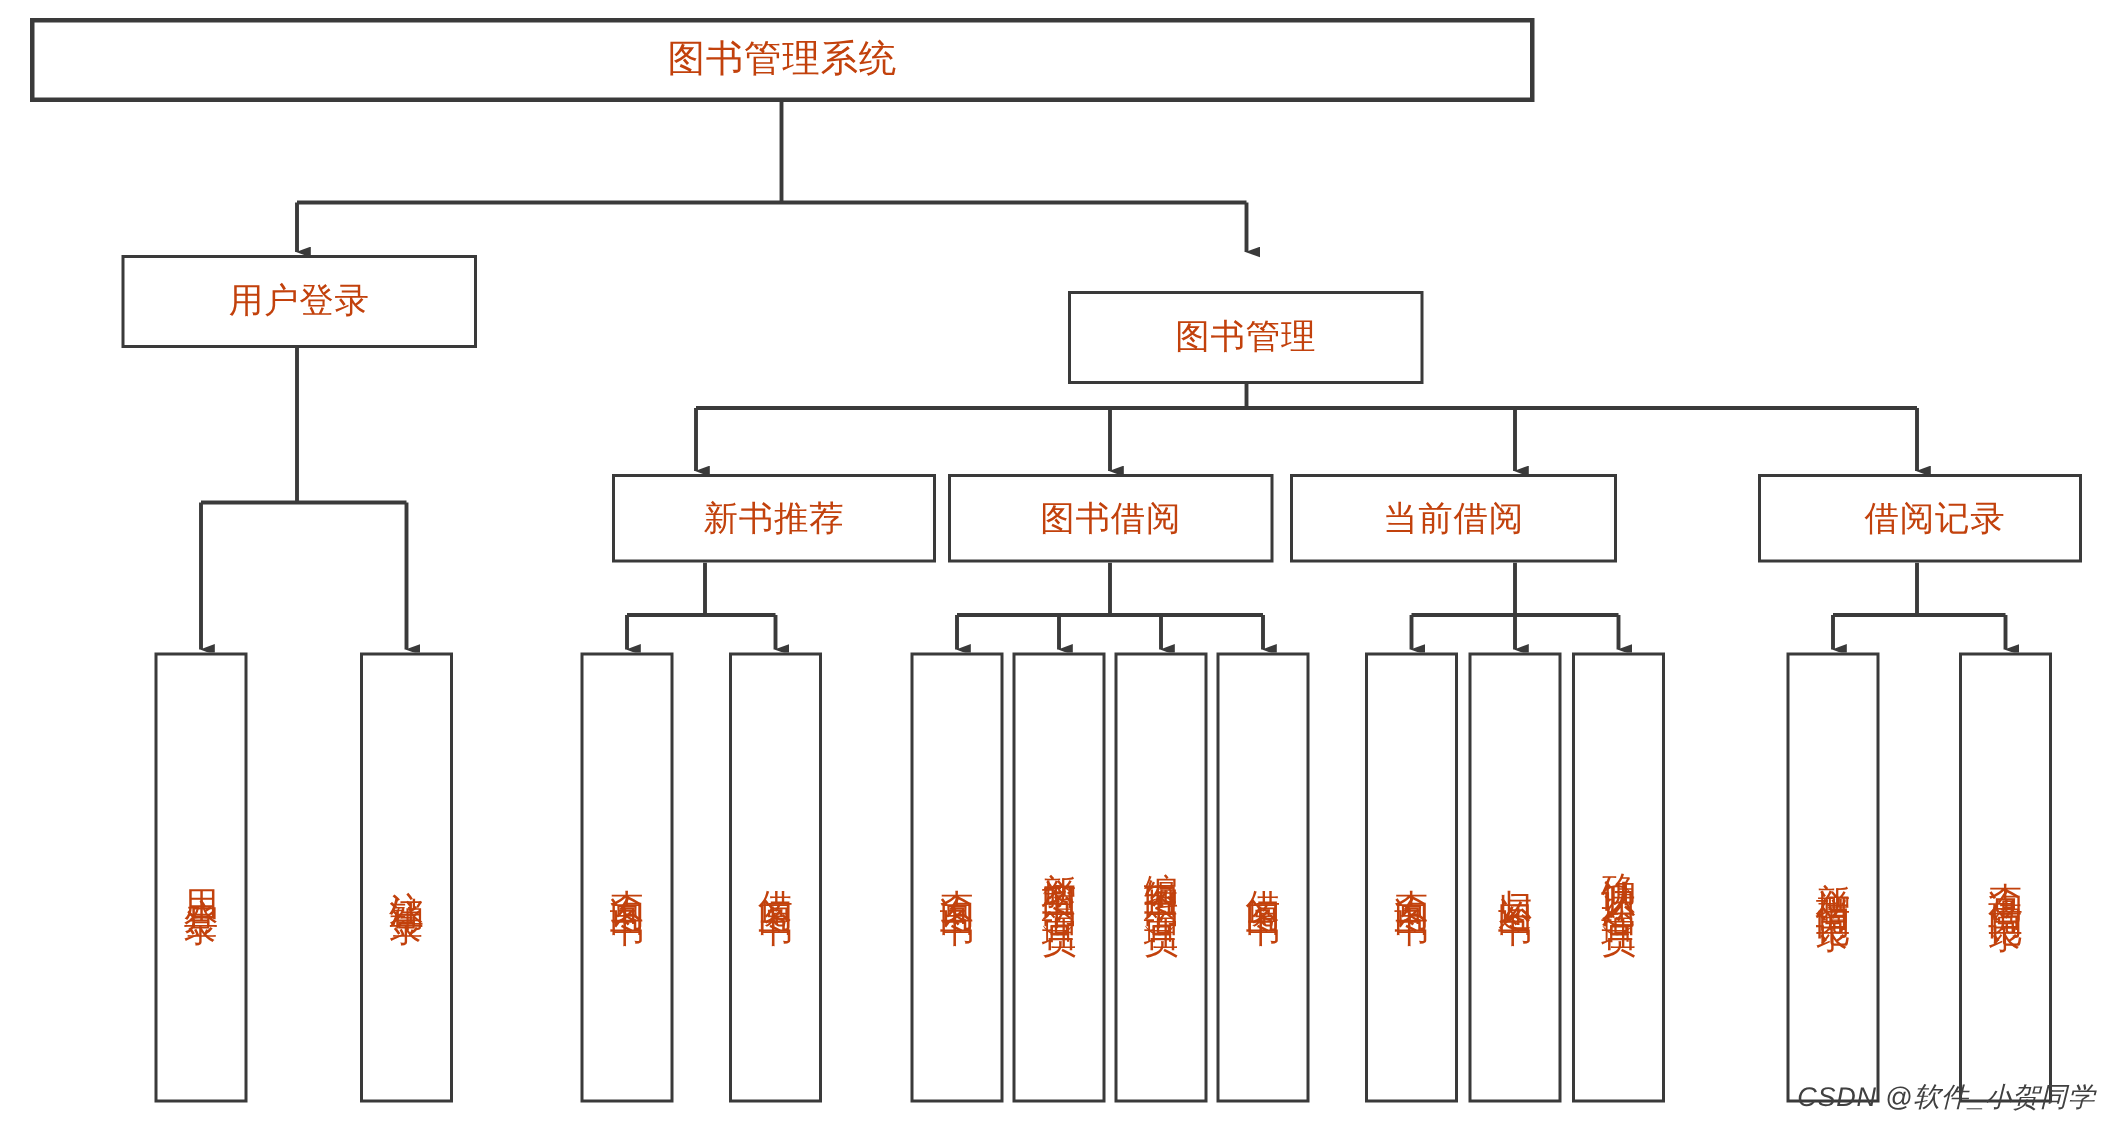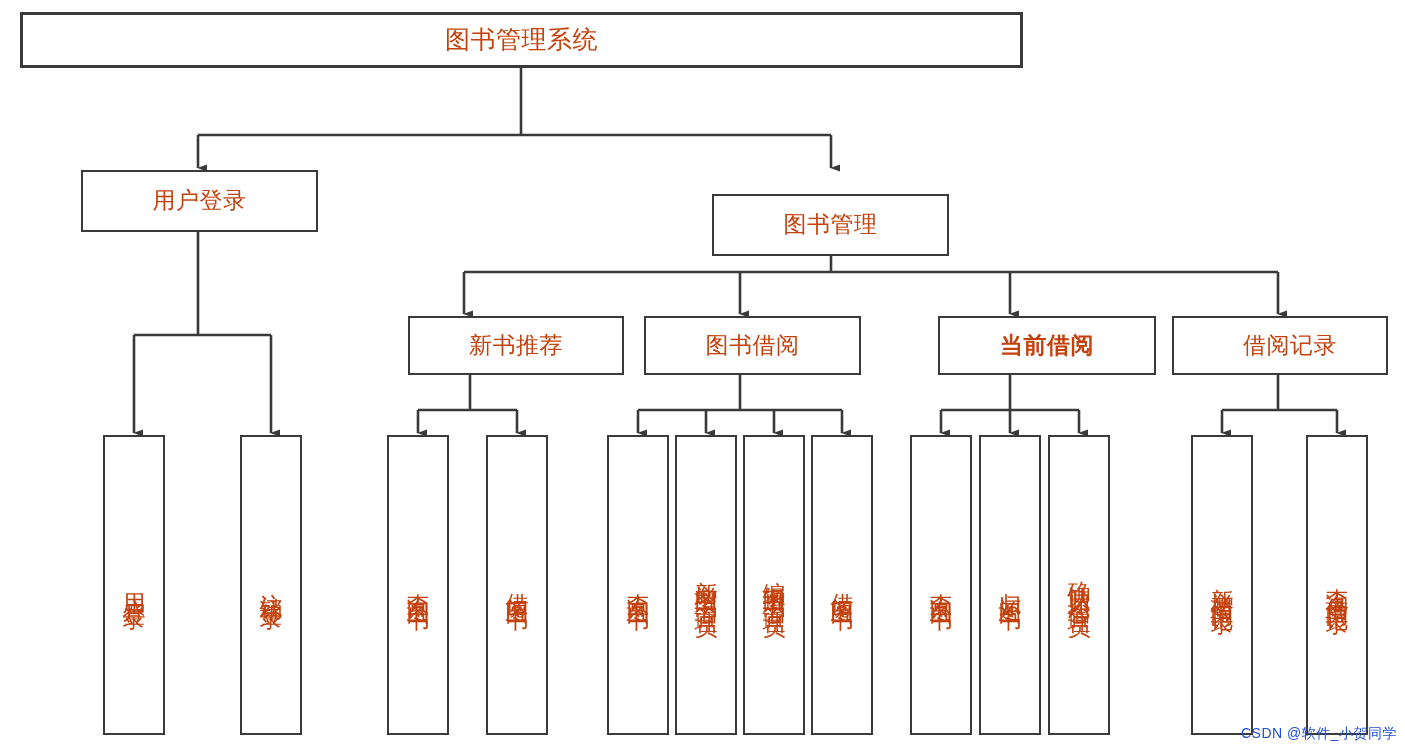--- a/index.html
+++ b/index.html
@@ -62,25 +62,26 @@
     text-orientation: upright;
     font-size: 23px;
     line-height: 1.0;
     letter-spacing: 5px;
     white-space: nowrap;
   }
   .watermark {
     position: absolute;
     right: 8px;
     bottom: 4px;
-    font-size: 14px;
-    color: #1d4ed8;
+    font-size: 18px;
+    color: #404040;
     letter-spacing: 0.5px;
     white-space: nowrap;
     user-select: none;
+    font-style: italic;
   }
 </style>
 </head>
 <body>
 
 <div id="diagram-root">
 
   <svg id="connector-layer" viewBox="0 0 1405 747" width="1405" height="747" xmlns="http://www.w3.org/2000/svg">
     <defs>
       <marker id="arrowhead" markerWidth="8" markerHeight="10" refX="3.6" refY="9.2" orient="auto" markerUnits="userSpaceOnUse">
@@ -140,24 +141,24 @@
   <div class="node node-l1" style="left:81px; top:170px; width:237px; height:62px;">
     <span class="node-label">用户登录</span>
   </div>
   <div class="node node-l1" style="left:712px; top:170px; width:237px; height:62px;margin-top:24px;">
     <span class="node-label">图书管理</span>
   </div>
 
   <div class="node node-l2" style="left:362px; top:316px; width:216px; height:59px;margin-left:46px;">
     <span class="node-label">新书推荐</span>
   </div>
-  <div class="node node-l2" style="left:632px; top:316px; width:217px; height:59px;margin-left:12px;">
+  <div class="node node-l2" style="left:632px; top:316px; width:217px; height:59px;">
     <span class="node-label">图书借阅</span>
   </div>
-  <div class="node node-l2" style="left:938px; top:316px; width:218px; height:59px;font-weight:bold;">
+  <div class="node node-l2" style="left:860px; top:316px; width:218px; height:59px;">
     <span class="node-label">当前借阅</span>
   </div>
   <div class="node node-l2" style="left:1172px; top:316px; width:216px; height:59px;padding-left:20px;">
     <span class="node-label">借阅记录</span>
   </div>
 
   <div class="node node-leaf" style="left:103px; top:435px; width:62px; height:300px;">
     <span class="node-label">用户登录</span>
   </div>
   <div class="node node-leaf" style="left:240px; top:435px; width:62px; height:300px;">

